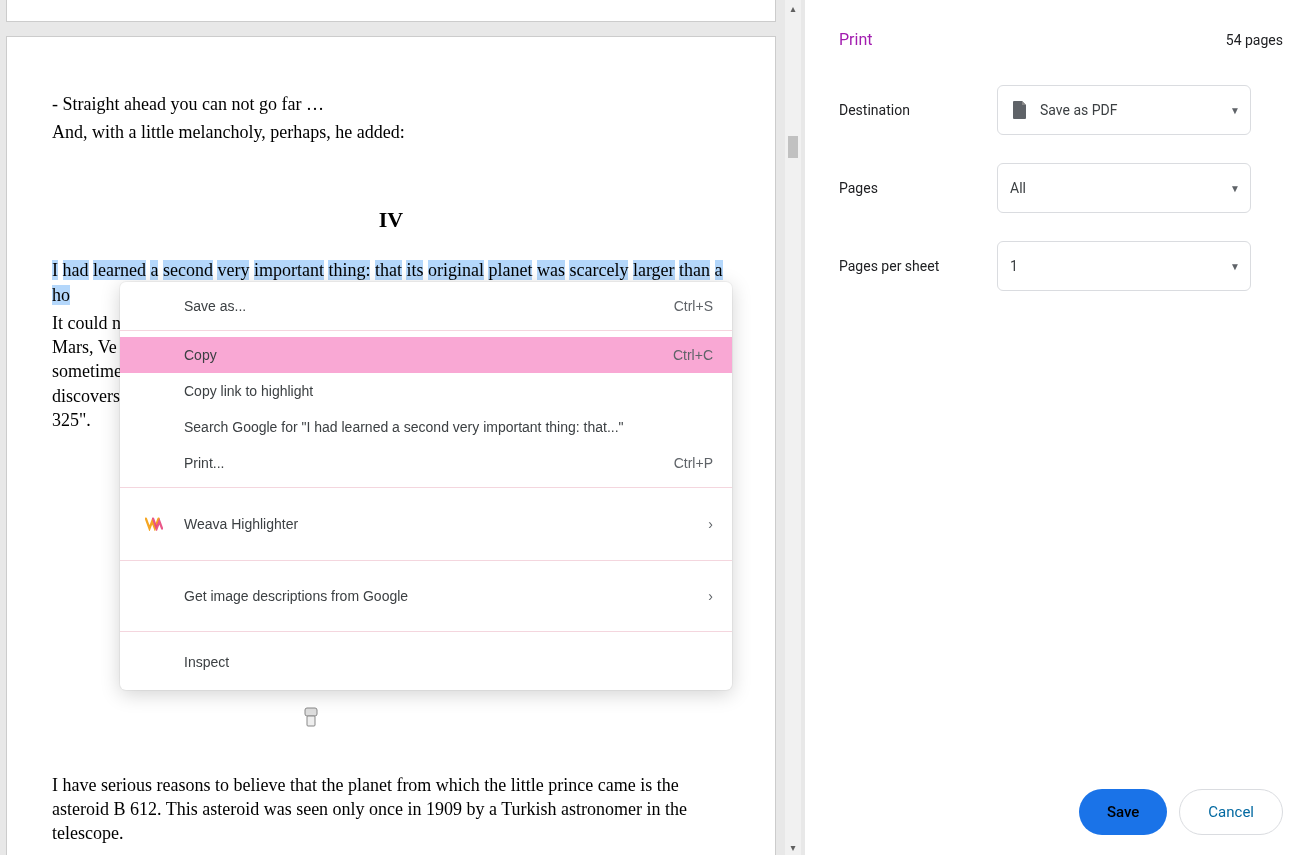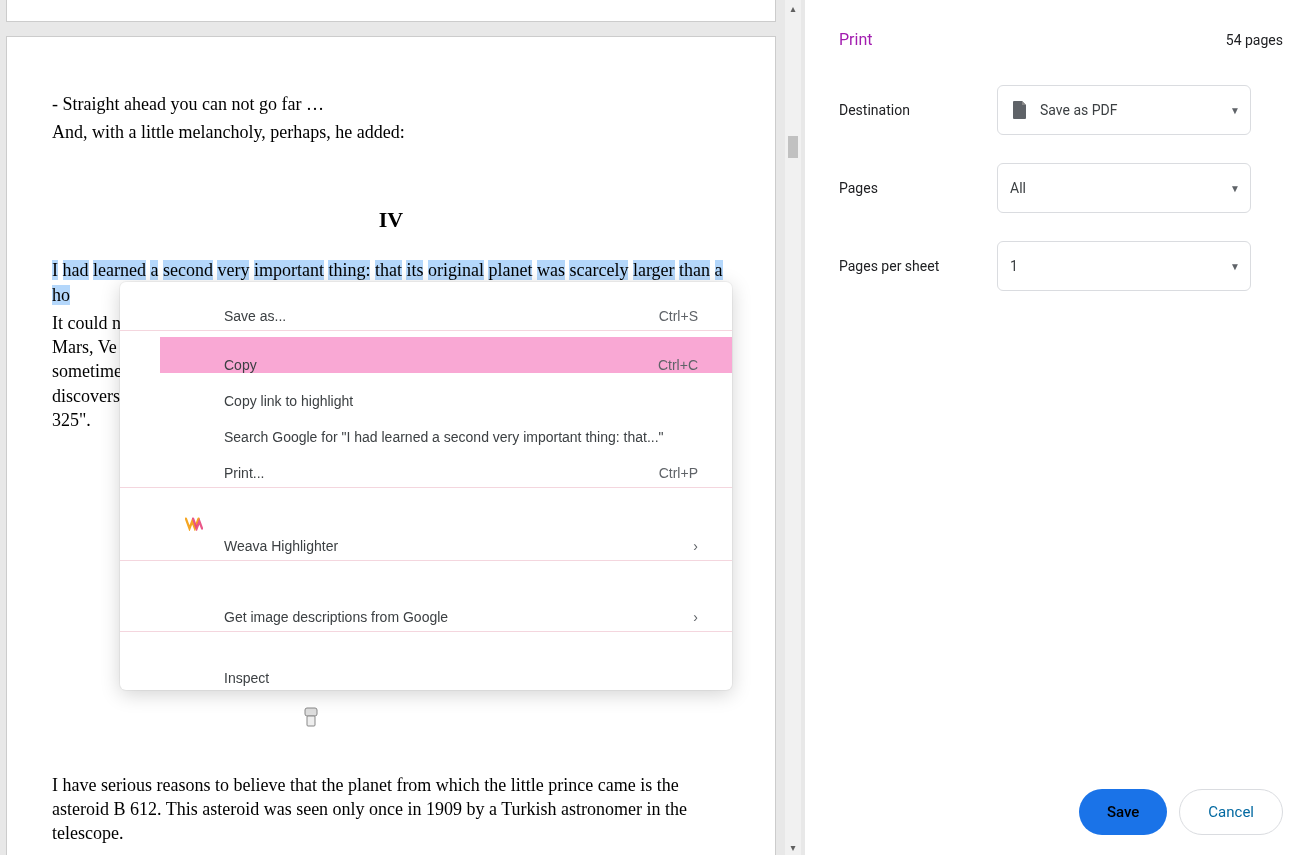--- a/index.html
+++ b/index.html
@@ -111,25 +111,24 @@
   border-radius: 6px;
   box-shadow: 0 4px 20px rgba(0,0,0,0.18), 0 0 0 1px rgba(0,0,0,0.04);
   font-family: -apple-system, "Segoe UI", Arial, sans-serif;
   font-size: 14px;
   color: #3c4043;
   overflow: hidden;
   z-index: 100;
 }
 .ctx-item {
   display: flex;
-  align-items: flex-end;
-  padding: 0 34px 0 64px;
+  align-items: center;
+  padding: 0 19px 0 64px;
   height: 36px;
   position: relative;
-  margin-left: 40px;
 }
 .ctx-item.hover { background: #f9a8d4; }
 .ctx-item .shortcut {
   margin-left: auto;
   color: #5f6368;
 }
 .ctx-sep {
   height: 1px;
   background: #f4d6de;
   margin: 6px 0;

